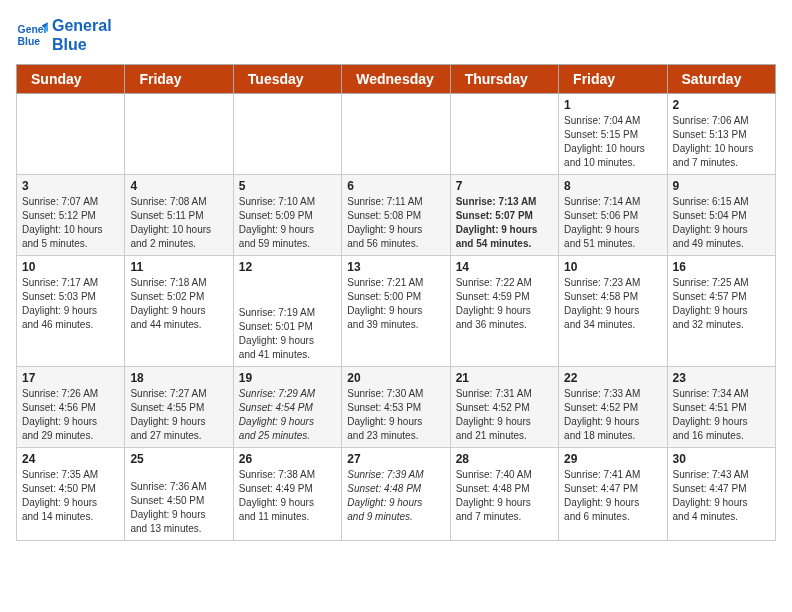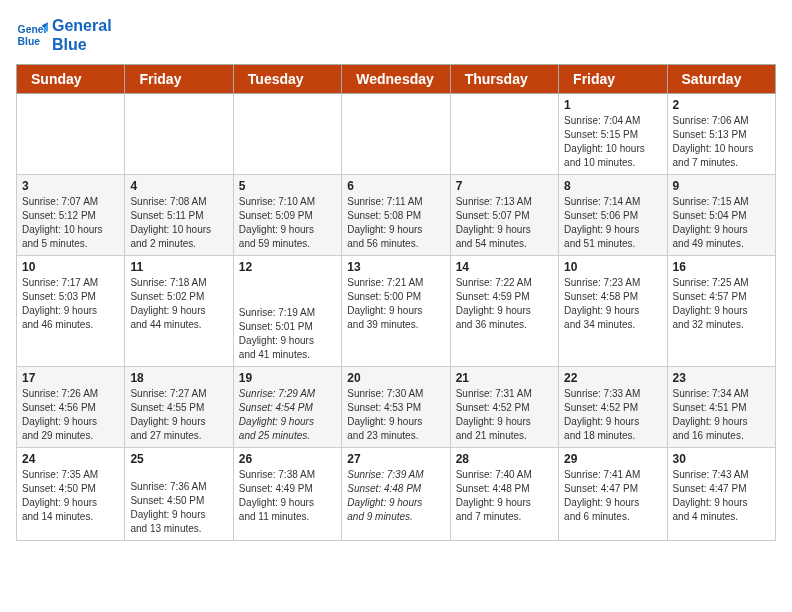--- a/index.html
+++ b/index.html
@@ -155,35 +155,35 @@
         </td>
         <td>
           <span class="day-number">6</span>
           <div class="day-detail" style="white-space: pre-line;">Sunrise: 7:11 AM
 Sunset: 5:08 PM
 Daylight: 9 hours
 and 56 minutes.</div>
         </td>
         <td>
           <span class="day-number">7</span>
-          <div class="day-detail" style="white-space: pre-line;">Sunrise: 7:13 AM
+          <div class="day-detail" style="white-space: pre-line; font-weight: bold;">Sunrise: 7:13 AM
 Sunset: 5:07 PM
 Daylight: 9 hours
 and 54 minutes.</div>
         </td>
         <td>
           <span class="day-number">8</span>
           <div class="day-detail" style="white-space: pre-line;">Sunrise: 7:14 AM
 Sunset: 5:06 PM
 Daylight: 9 hours
 and 51 minutes.</div>
         </td>
         <td>
           <span class="day-number">9</span>
-          <div class="day-detail" style="white-space: pre-line;">Sunrise: 7:15 AM
+          <div class="day-detail" style="white-space: pre-line;">Sunrise: 6:15 AM
 Sunset: 5:04 PM
 Daylight: 9 hours
 and 49 minutes.</div>
         </td>
       </tr>
       <tr>
         <td>
           <span class="day-number">10</span>
           <div class="day-detail" style="white-space: pre-line;">Sunrise: 7:17 AM
 Sunset: 5:03 PM

